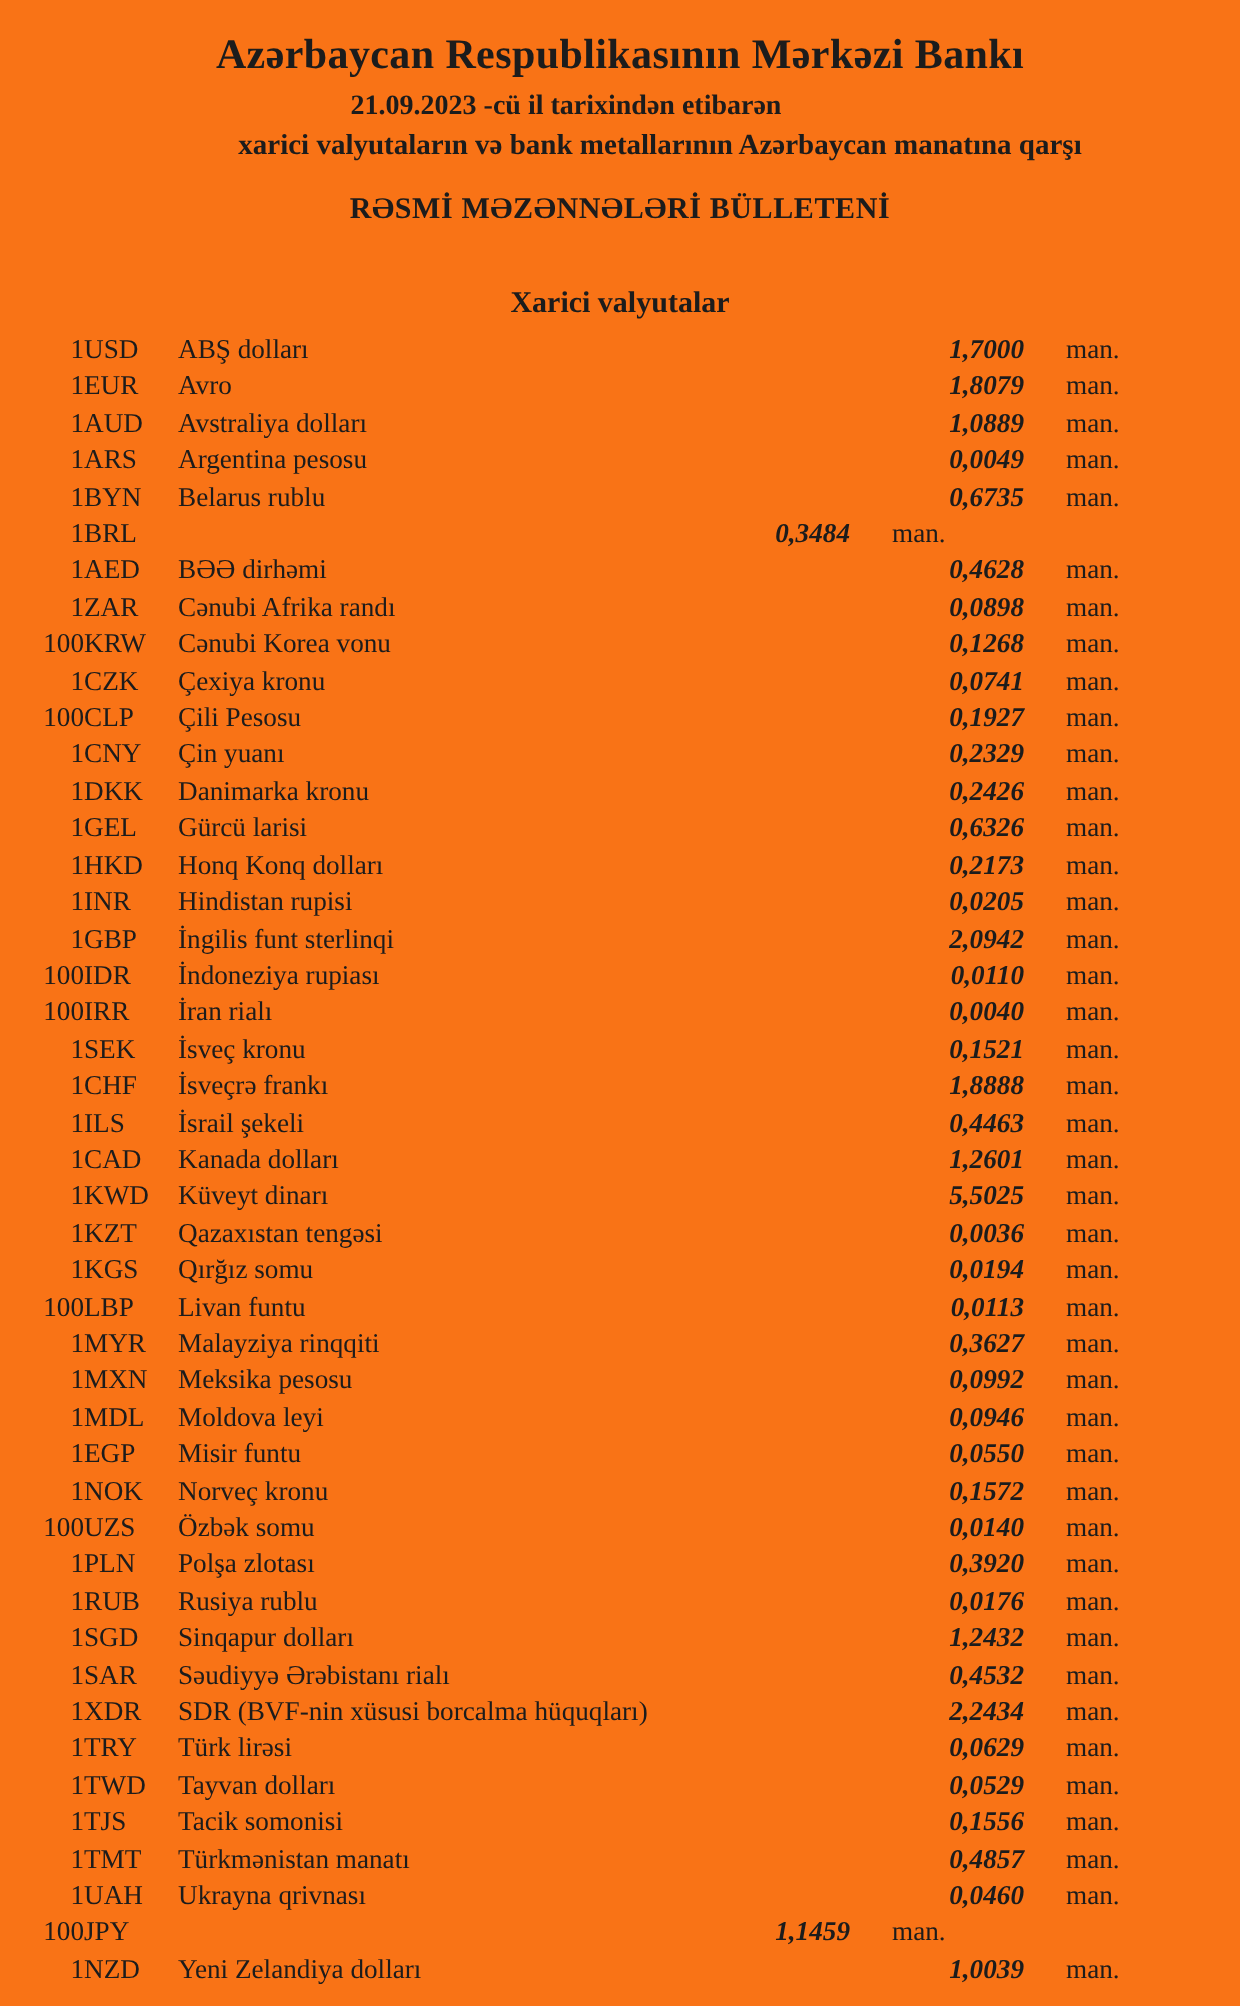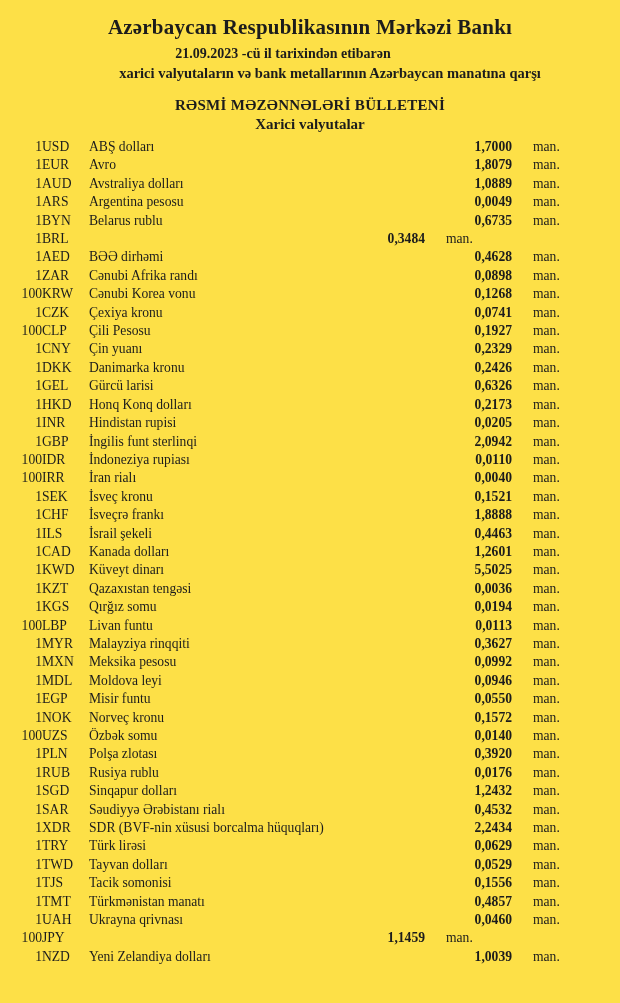--- a/index.html
+++ b/index.html
@@ -4,21 +4,21 @@
 <style>
   html, body {
     margin: 0;
     padding: 0;
     background: #ffffff;
   }
   .page {
     position: relative;
     width: 620px;
     height: 1003px;
-    background: #fde047;
+    background: #f97316;
     font-family: "Liberation Serif", serif;
     color: #1c1c1c;
     overflow: hidden;
     box-sizing: border-box;
     padding-top: 14px;
   }
   .doc-header {
     text-align: center;
     font-weight: bold;
   }
@@ -43,20 +43,21 @@
     font-size: 15px;
     line-height: 19px;
     margin-top: 14px;
     letter-spacing: 0.3px;
   }
   .section-title {
     text-align: center;
     font-weight: bold;
     font-size: 15px;
     line-height: 18px;
+    margin-top: 28px;
   }
   .rates-table {
     margin-top: 5px;
   }
   .row {
     display: grid;
     grid-template-columns: 42px 44px 1fr 87px 108px;
     height: 18.42px;
     line-height: 18.42px;
     font-size: 13.6px;
@@ -71,20 +72,21 @@
     white-space: nowrap;
   }
   .name {
     padding-left: 3px;
     white-space: nowrap;
     overflow: hidden;
   }
   .rate {
     text-align: right;
     font-weight: bold;
+    font-style: italic;
     white-space: nowrap;
   }
   .man {
     padding-left: 11px;
     white-space: nowrap;
     margin-left: 10px;
   }
 </style>
 </head>
 <body>

